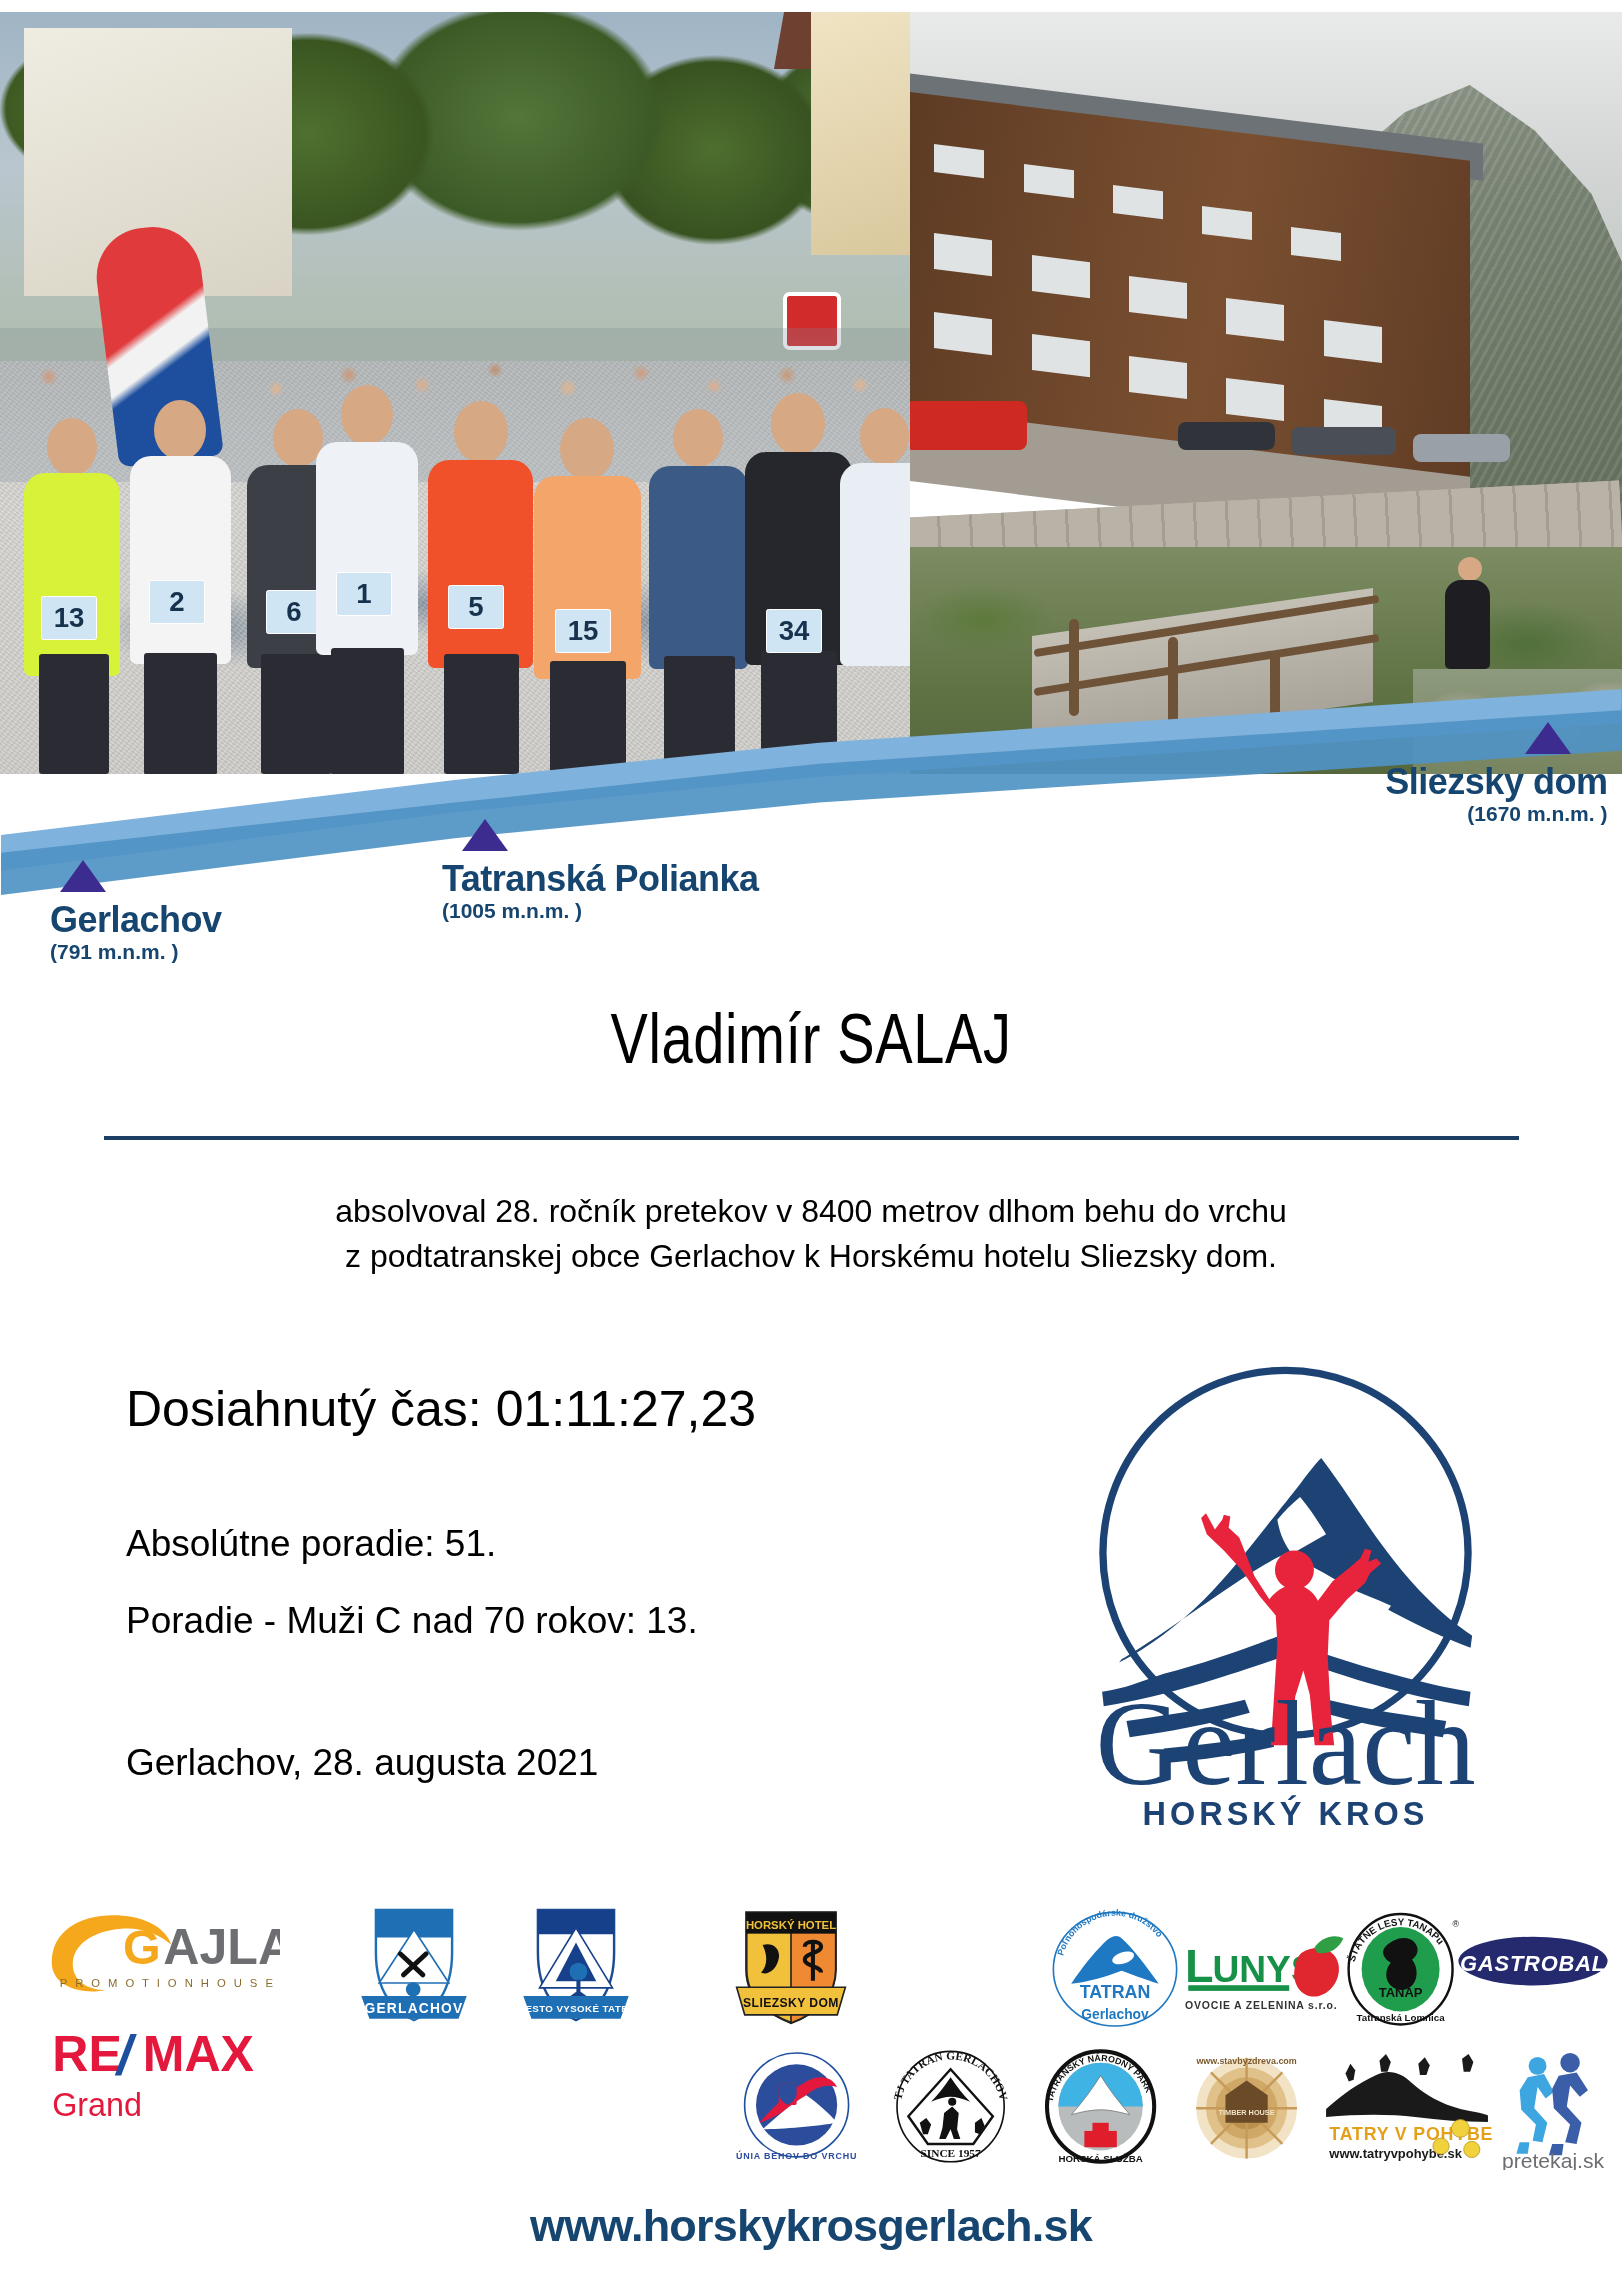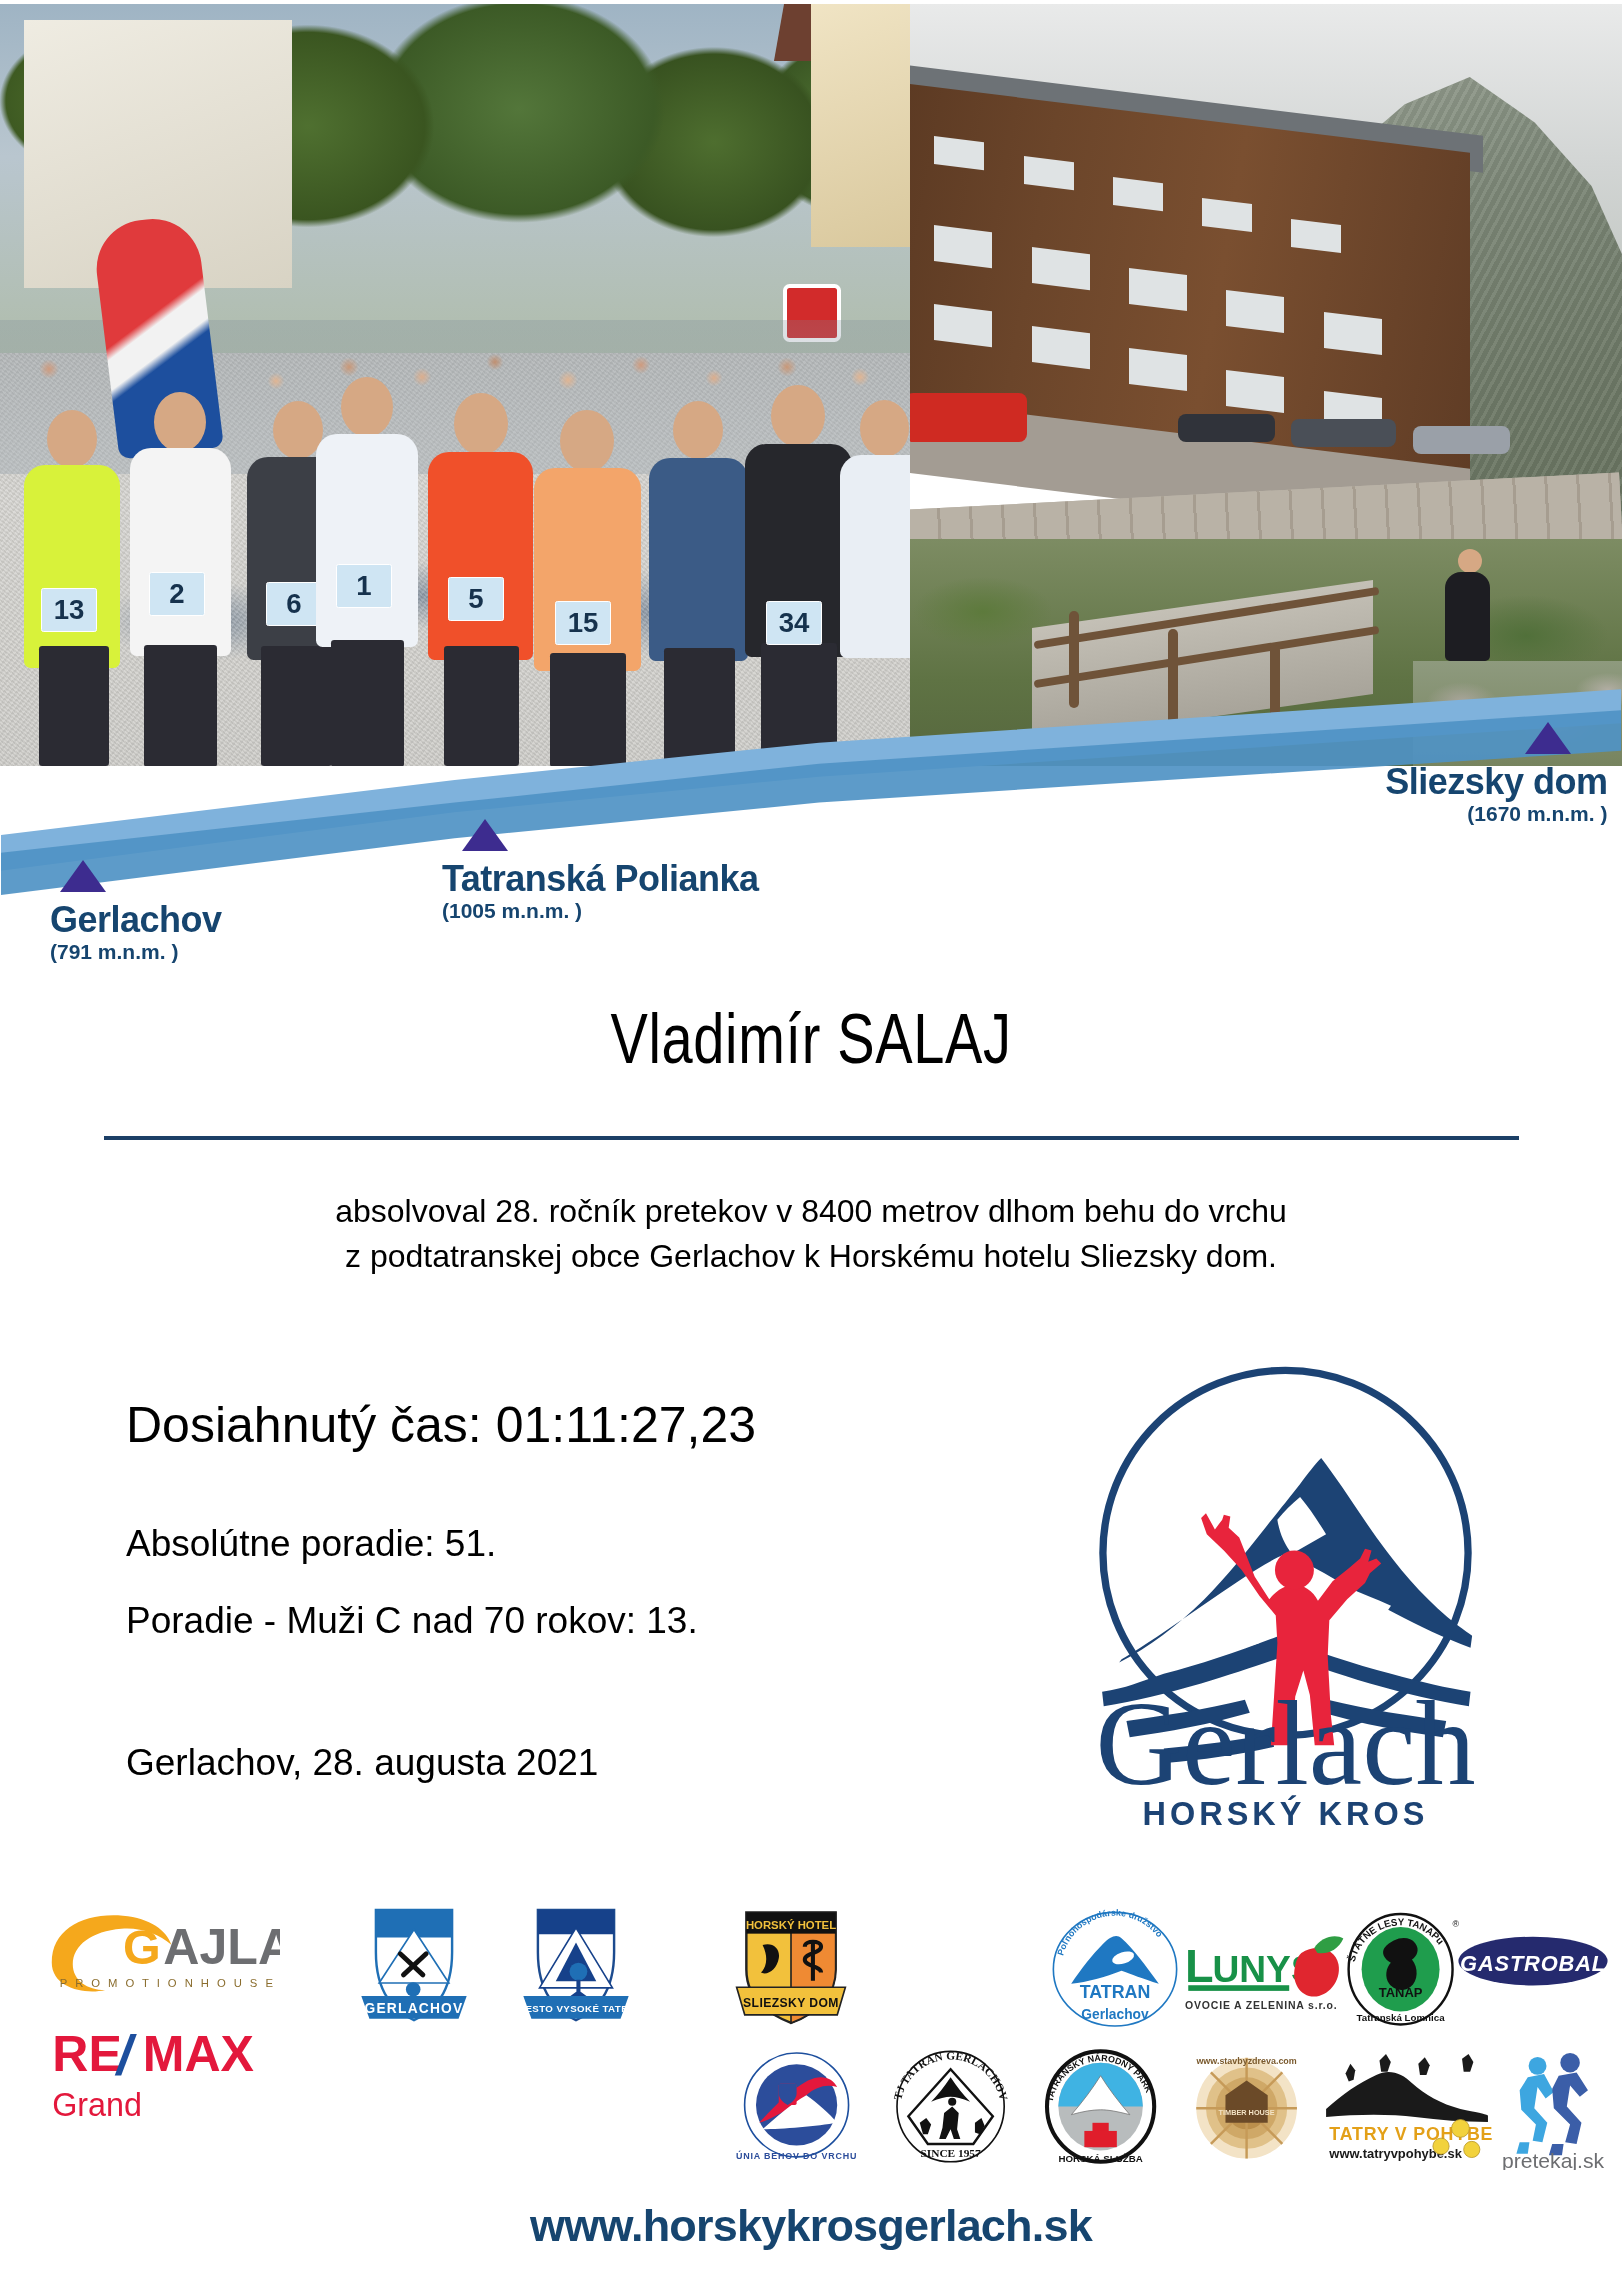--- a/index.html
+++ b/index.html
@@ -3,21 +3,21 @@
 <meta charset="utf-8">
 <title>Diploma</title>
 <style>
   html,body{margin:0;padding:0;background:#fff;}
   body{
     width:1622px;height:2295px;position:relative;overflow:hidden;
     font-family:"Liberation Sans",sans-serif;color:#000;
   }
 
   
-  .photo-band{position:absolute;left:0;top:4px;width:1622px;height:762px;overflow:hidden;background:#fff;}
+  .photo-band{position:absolute;left:0;top:12px;width:1622px;height:762px;overflow:hidden;background:#fff;}
 
   .photo-left{position:absolute;left:0;top:0;width:910px;height:762px;overflow:hidden;}
   .photo-right{position:absolute;left:910px;top:0;width:712px;height:762px;overflow:hidden;}
 
   
   .road{
     position:absolute;left:0;top:349px;width:910px;height:414px;
     background:
       radial-gradient(ellipse 146px 57px at 203px 268px, rgba(70,95,125,.55), rgba(70,95,125,0) 70%),
       radial-gradient(ellipse 130px 49px at 422px 243px, rgba(70,95,125,.50), rgba(70,95,125,0) 70%),
@@ -130,21 +130,20 @@
     position:absolute;left:0;top:1189px;width:1622px;text-align:center;
     font-size:32px;line-height:1.42;color:#000;
     font-family:"Liberation Sans Narrow","Liberation Sans",sans-serif;
   }
   .desc div{display:block;}
 
   .res-time{
     position:absolute;left:126px;top:1384px;
     font-size:50px;line-height:1;color:#000;white-space:nowrap;
     font-family:"Liberation Sans Narrow","Liberation Sans",sans-serif;
-    margin-top:16px;
   }
   .res-line{
     position:absolute;left:126px;font-size:37px;line-height:1;color:#000;white-space:nowrap;
     font-family:"Liberation Sans Narrow","Liberation Sans",sans-serif;
   }
   .res-abs{top:1525px;}
   .res-cat{top:1602px;}
   .res-place{top:1744px;}
 
   

